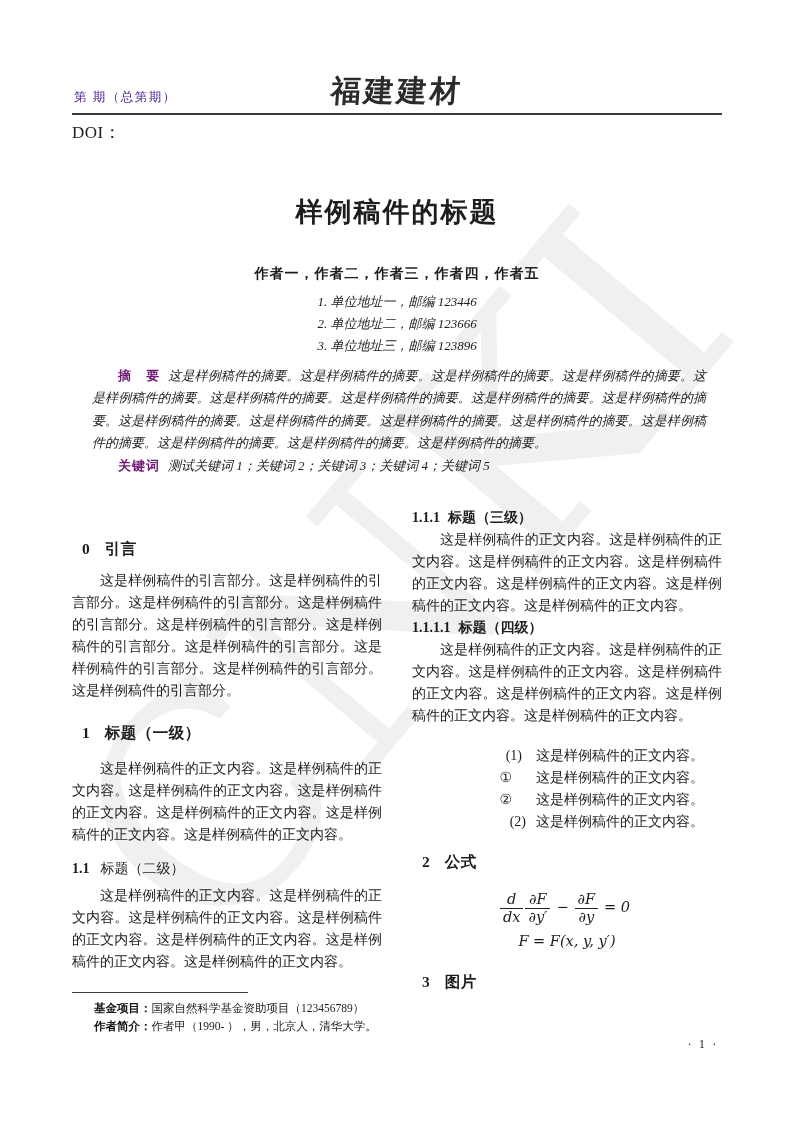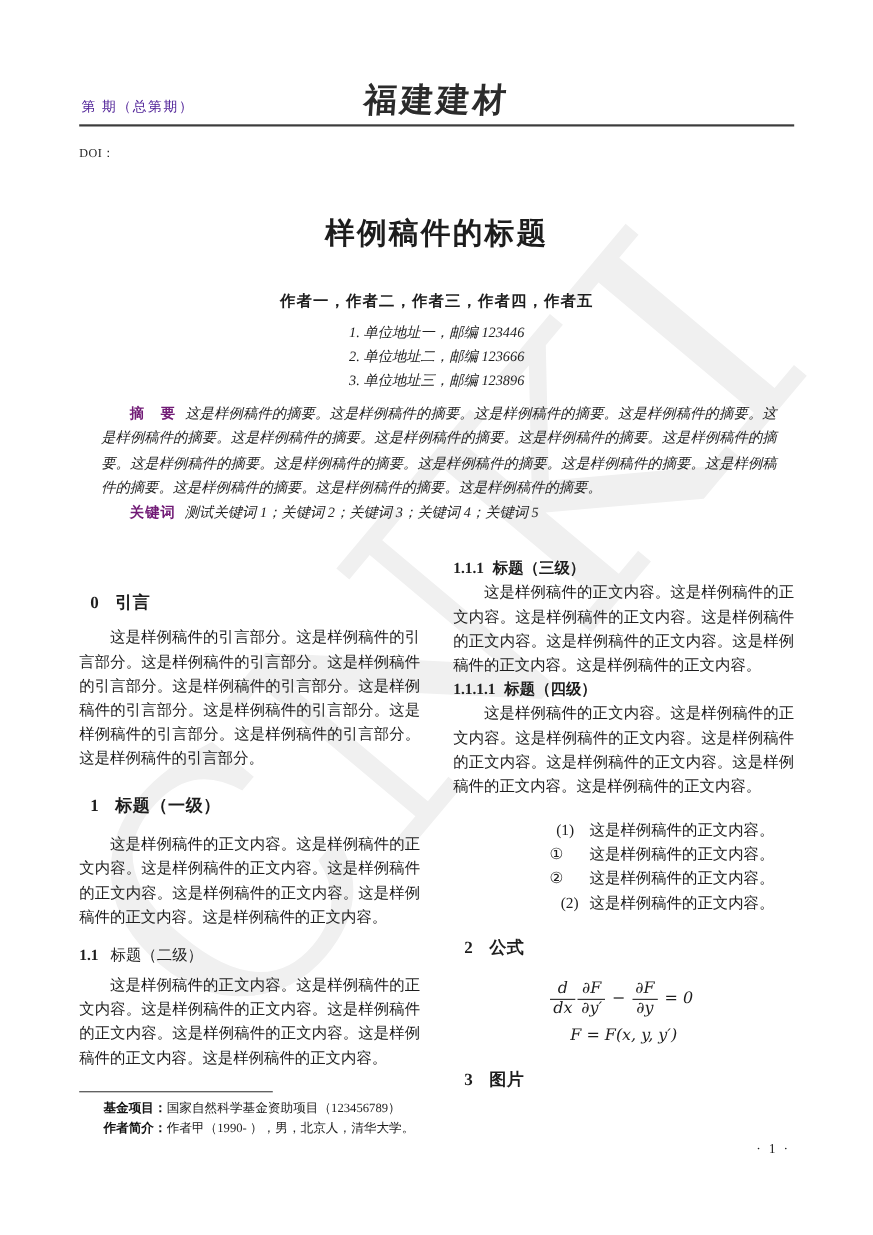--- a/index.html
+++ b/index.html
@@ -18,21 +18,21 @@
     font-family:"DejaVu Serif",serif; font-size:295px; font-weight:normal;
     color:#f0f0f0; white-space:nowrap; pointer-events:none;
   }
 
   
   .header { left:72px; top:68px; width:650px; height:45px; border-bottom:2px solid #3c3c3c; }
   .issue  { position:absolute; left:2px; bottom:7px; font-size:12.5px; letter-spacing:1.5px; color:#4c1d95; }
   .logo   { position:absolute; left:50%; bottom:1px; transform:translateX(-50%) skewX(-4deg);
             font-family:"DejaVu Serif",serif; font-size:30px; font-weight:bold;
             letter-spacing:3px; color:#2b2b2b; white-space:nowrap; }
-  .doi    { left:72px; top:132px; font-size:11px; letter-spacing:0.5px; }
+  .doi    { left:72px; top:121px; font-size:17px; letter-spacing:0.5px; }
 
   
   .title   { left:0; top:194px; width:794px; text-align:center;
              font-family:"Liberation Sans","DejaVu Sans",sans-serif;
              font-size:27px; font-weight:bold; letter-spacing:2px; }
   .authors { left:0; top:265px; width:794px; text-align:center;
              font-family:"Liberation Sans","DejaVu Sans",sans-serif;
              font-size:14px; font-weight:bold; letter-spacing:1px; }
   .affils  { left:0; top:291px; width:794px; text-align:center;
              font-style:italic; font-size:13px; line-height:22px; }

